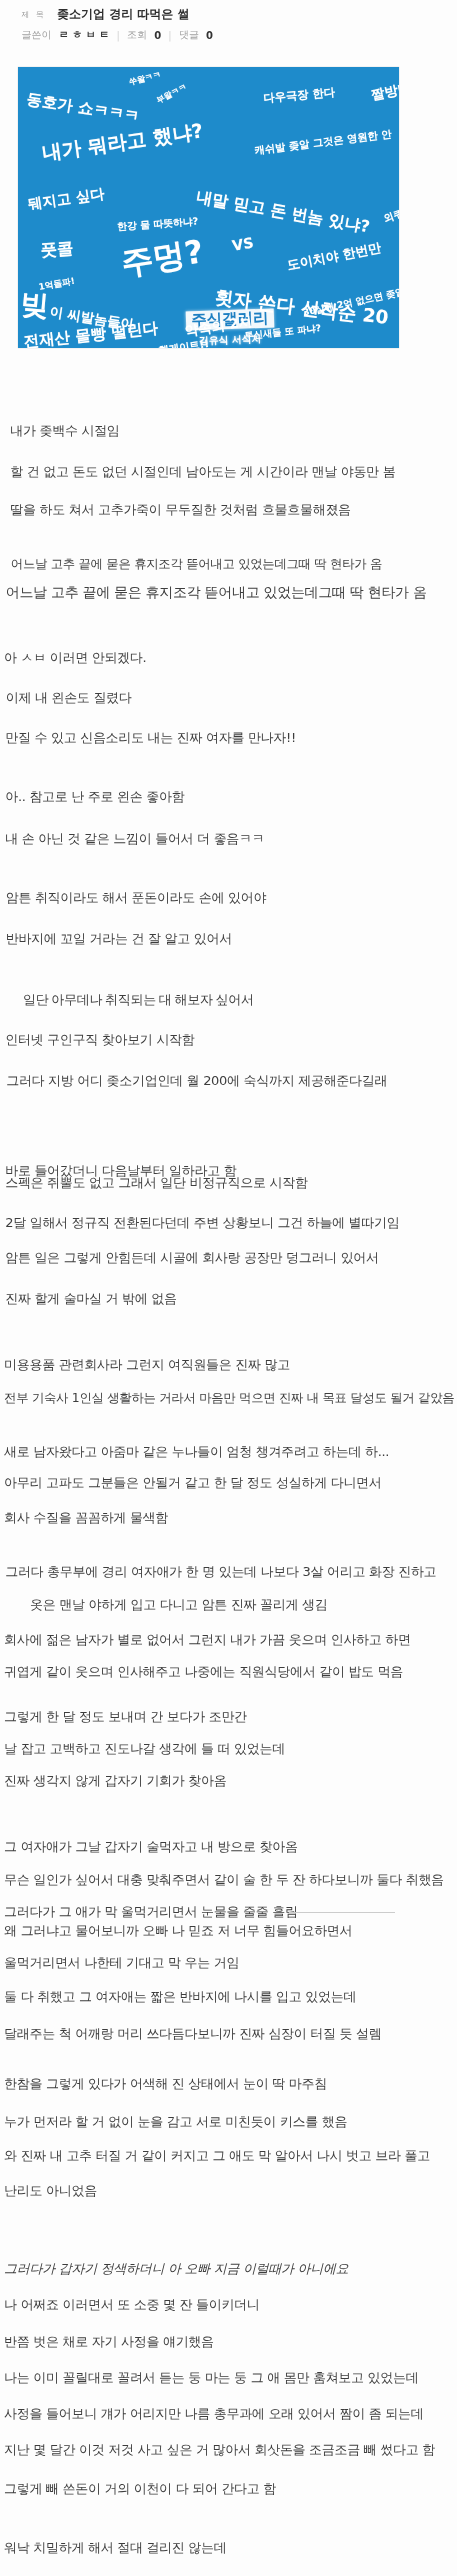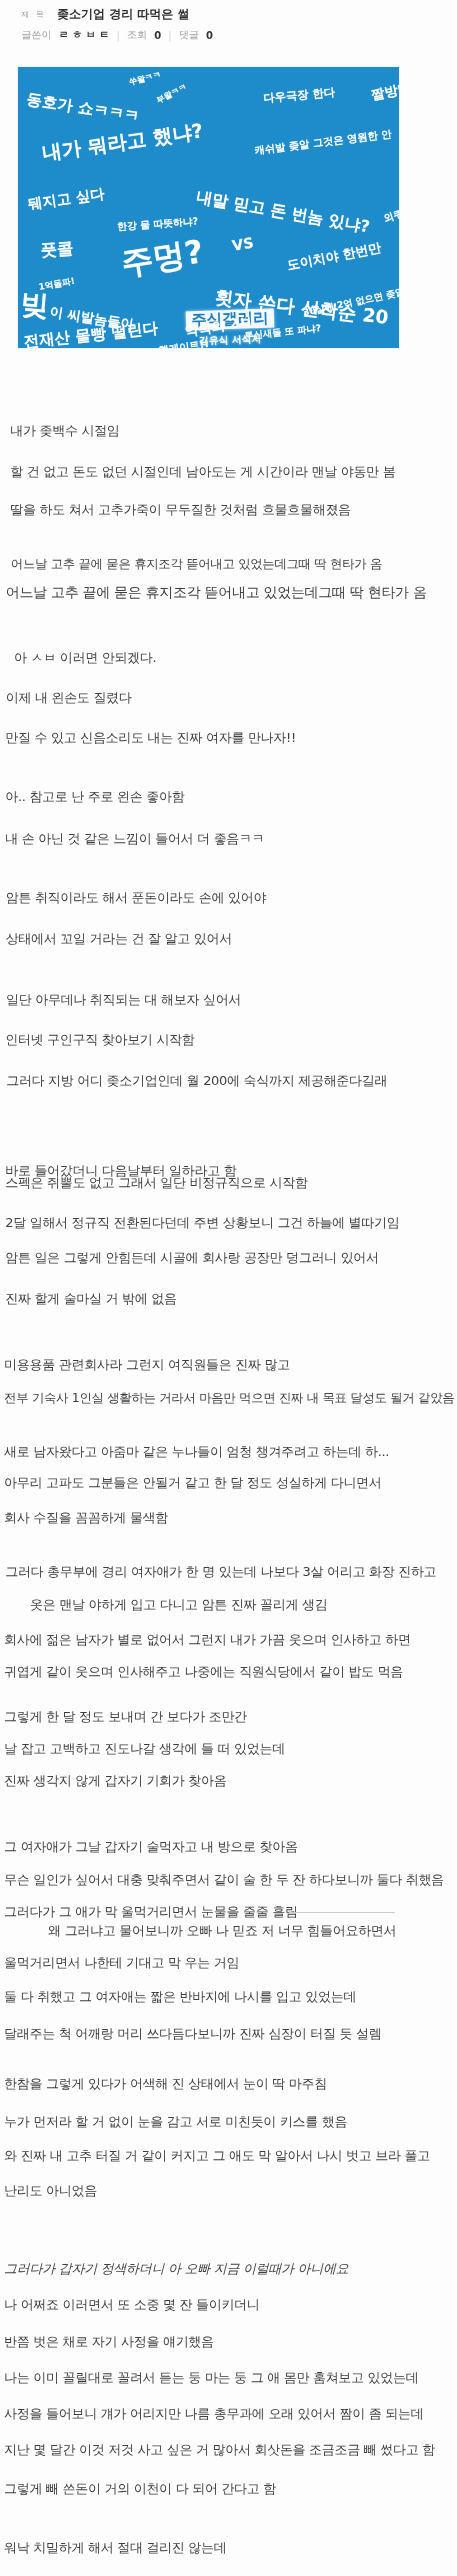--- a/index.html
+++ b/index.html
@@ -91,28 +91,28 @@
     <span class="meme-phrase" style="left: 140px; top: 278px; font-size: 10.3px; transform: rotate(-8deg);">헬게이트!!</span>
     <span class="meme-phrase" style="left: 284px; top: 241px; font-size: 9.3px; transform: rotate(-12deg);">30살에 2억 없으면 좆알</span>
   </div>
 
 <div id="body-text">
     <div class="body-line" style="top: 423px; left: 10.3px;">내가 좆백수 시절임</div>
     <div class="body-line" style="top: 464px; left: 10.3px;">할 건 없고 돈도 없던 시절인데 남아도는 게 시간이라 맨날 야동만 봄</div>
     <div class="body-line" style="top: 502px; left: 10.3px;">딸을 하도 쳐서 고추가죽이 무두질한 것처럼  흐물흐물해졌음</div>
     <div class="body-line" style="top: 557px; left: 10.8px; font-size: 12.4px;">어느날 고추 끝에 묻은 휴지조각 뜯어내고 있었는데그때 딱 현타가 옴</div>
     <div class="body-line" style="top: 584px; left: 5.7px; font-size: 14px;">어느날 고추 끝에 묻은 휴지조각 뜯어내고 있었는데그때 딱 현타가 옴</div>
-    <div class="body-line" style="top: 650px; left: 14px; text-align: center;">아 ㅅㅂ 이러면 안되겠다.</div>
+    <div class="body-line" style="top: 650px; left: 4px; text-align: center;">아 ㅅㅂ 이러면 안되겠다.</div>
     <div class="body-line" style="top: 690px; left: 5.7px;">이제 내 왼손도 질렸다</div>
     <div class="body-line" style="top: 730px; left: 5.2px;">만질 수 있고 신음소리도 내는 진짜 여자를 만나자!!</div>
     <div class="body-line" style="top: 789px; left: 5.2px;">아.. 참고로 난 주로 왼손 좋아함</div>
     <div class="body-line" style="top: 831px; left: 5.2px;">내 손 아닌 것 같은 느낌이 들어서 더 좋음ㅋㅋ</div>
     <div class="body-line" style="top: 890px; left: 5.7px;">암튼 취직이라도 해서 푼돈이라도 손에 있어야</div>
-    <div class="body-line" style="top: 931px; left: 5.7px;">상태에서 꼬일 거라는 건 잘 알고 있어서</div>
-    <div class="body-line" style="top: 992px; left: 6px;">일단 아무데나 취직되는 대 해보자 싶어서</div>
+    <div class="body-line" style="top: 931px; left: 5.7px;">반바지에 꼬일 거라는 건 잘 알고 있어서</div>
+    <div class="body-line" style="top: 992px; left: 23px; font-family: Liberation Serif, serif;">일단 아무데나 취직되는 대 해보자 싶어서</div>
     <div class="body-line" style="top: 1032px; left: 5.2px;">인터넷 구인구직 찾아보기 시작함</div>
     <div class="body-line" style="top: 1073px; left: 6.2px;">그러다 지방 어디 좆소기업인데 월 200에 숙식까지 제공해준다길래</div>
     <div class="body-line" style="top: 1163px; left: 5.2px;">바로 들어갔더니 다음날부터 일하라고 함</div>
     <div class="body-line" style="top: 1175px; left: 5.2px;">스펙은 쥐뿔도 없고 그래서 일단 비정규직으로 시작함</div>
     <div class="body-line" style="top: 1215px; left: 5.2px;">2달 일해서 정규직 전환된다던데 주변 상황보니 그건 하늘에 별따기임</div>
     <div class="body-line" style="top: 1250px; left: 5.2px;">암튼 일은 그렇게 안힘든데 시골에 회사랑 공장만 덩그러니 있어서</div>
     <div class="body-line" style="top: 1291px; left: 5.2px;">진짜 할게 술마실 거 밖에 없음</div>
     <div class="body-line" style="top: 1357px; left: 4.1px;">미용용품 관련회사라 그런지 여직원들은 진짜 많고</div>
     <div class="body-line" style="top: 1391px; left: 4.1px; font-size: 12.4px;">전부 기숙사 1인실 생활하는 거라서 마음만 먹으면 진짜 내 목표 달성도 될거 같았음</div>
     <div class="body-line" style="top: 1444px; left: 4.1px;">새로 남자왔다고 아줌마 같은 누나들이 엄청 챙겨주려고 하는데 하...</div>
@@ -121,21 +121,21 @@
     <div class="body-line" style="top: 1564px; left: 5.2px;">그러다 총무부에 경리 여자애가 한 명 있는데 나보다 3살 어리고 화장 진하고</div>
     <div class="body-line" style="top: 1597px; left: 4.1px; margin-left: 26px;">옷은 맨날 야하게 입고 다니고 암튼 진짜 꼴리게 생김</div>
     <div class="body-line" style="top: 1632px; left: 4.1px;">회사에 젊은 남자가 별로 없어서 그런지 내가 가끔 웃으며 인사하고 하면</div>
     <div class="body-line" style="top: 1664px; left: 4.1px;">귀엽게 같이 웃으며 인사해주고 나중에는 직원식당에서 같이 밥도 먹음</div>
     <div class="body-line" style="top: 1709px; left: 4.1px;">그렇게 한 달 정도 보내며 간 보다가 조만간</div>
     <div class="body-line" style="top: 1741px; left: 4.1px;">날 잡고 고백하고 진도나갈 생각에 들 떠 있었는데</div>
     <div class="body-line" style="top: 1773px; left: 4.1px;">진짜 생각지 않게 갑자기 기회가 찾아옴</div>
     <div class="body-line" style="top: 1839px; left: 4.1px;">그 여자애가 그날 갑자기 술먹자고 내 방으로 찾아옴</div>
     <div class="body-line" style="top: 1872px; left: 4.1px;">무슨 일인가 싶어서 대충 맞춰주면서 같이 술 한 두 잔 하다보니까 둘다 취했음</div>
     <div class="body-line" style="top: 1904px; left: 4.1px;">그러다가 그 애가 막 울먹거리면서 눈물을 줄줄 흘림</div>
-    <div class="body-line" style="top: 1923px; left: 4.1px; margin-left: 44px;">왜 그러냐고 물어보니까 오빠 나 믿죠  저 너무 힘들어요하면서</div>
+    <div class="body-line" style="top: 1923px; left: 4.1px;">왜 그러냐고 물어보니까 오빠 나 믿죠  저 너무 힘들어요하면서</div>
     <div class="body-line" style="top: 1955px; left: 4.1px;">울먹거리면서 나한테 기대고 막 우는 거임</div>
     <div class="body-line" style="top: 1989px; left: 4.1px;">둘 다 취했고 그 여자애는 짧은 반바지에 나시를 입고 있었는데</div>
     <div class="body-line" style="top: 2026px; left: 4.1px;">달래주는 척 어깨랑 머리 쓰다듬다보니까 진짜 심장이 터질 듯 설렘</div>
     <div class="body-line" style="top: 2076px; left: 4.1px;">한참을 그렇게 있다가 어색해 진 상태에서 눈이 딱 마주침</div>
     <div class="body-line" style="top: 2114px; left: 4.1px;">누가 먼저라 할 거 없이 눈을 감고 서로 미친듯이 키스를 했음</div>
     <div class="body-line" style="top: 2148px; left: 4.1px;">와 진짜 내 고추 터질 거 같이 커지고 그 애도 막 알아서 나시 벗고 브라 풀고</div>
     <div class="body-line" style="top: 2183px; left: 4.1px;">난리도 아니었음</div>
     <div class="body-line" style="top: 2261px; left: 4.1px; font-style: italic;">그러다가 갑자기 정색하더니 아 오빠 지금 이럴때가 아니에요</div>
     <div class="body-line" style="top: 2297px; left: 4.1px;">나 어쩌죠 이러면서 또 소중 몇 잔 들이키더니</div>
     <div class="body-line" style="top: 2334px; left: 4.1px;">반쯤 벗은 채로 자기 사정을 얘기했음</div>

